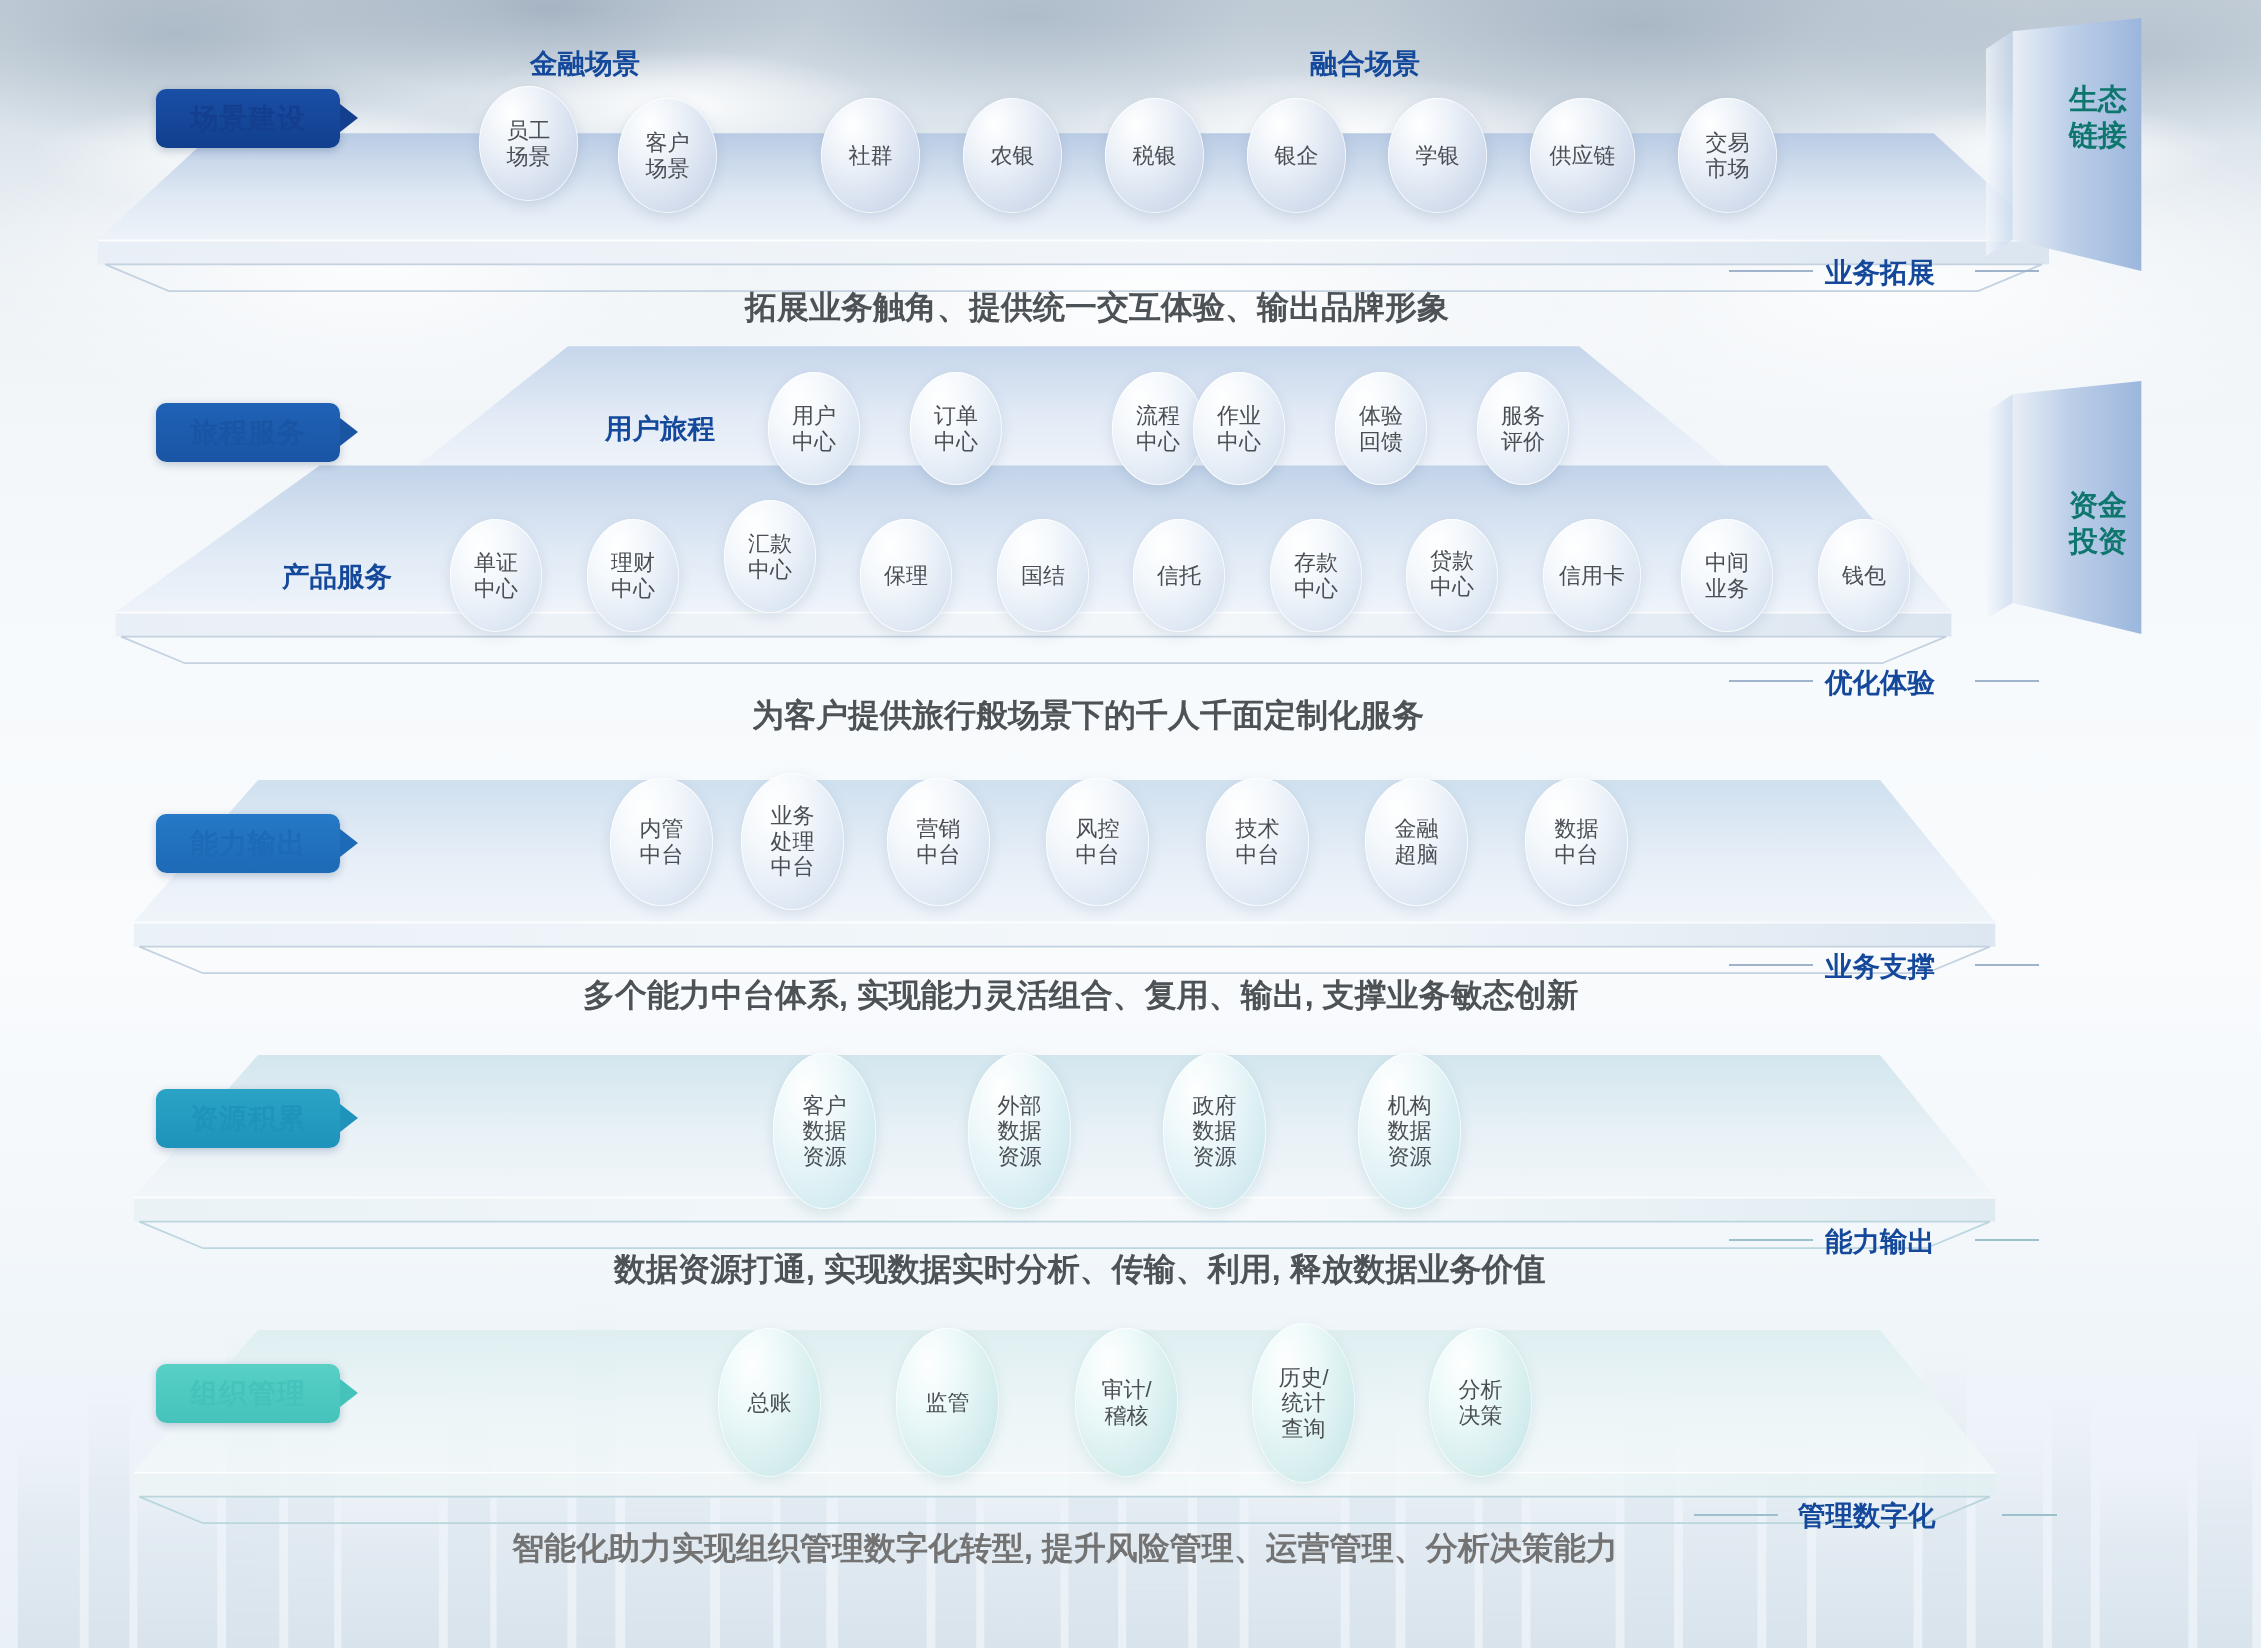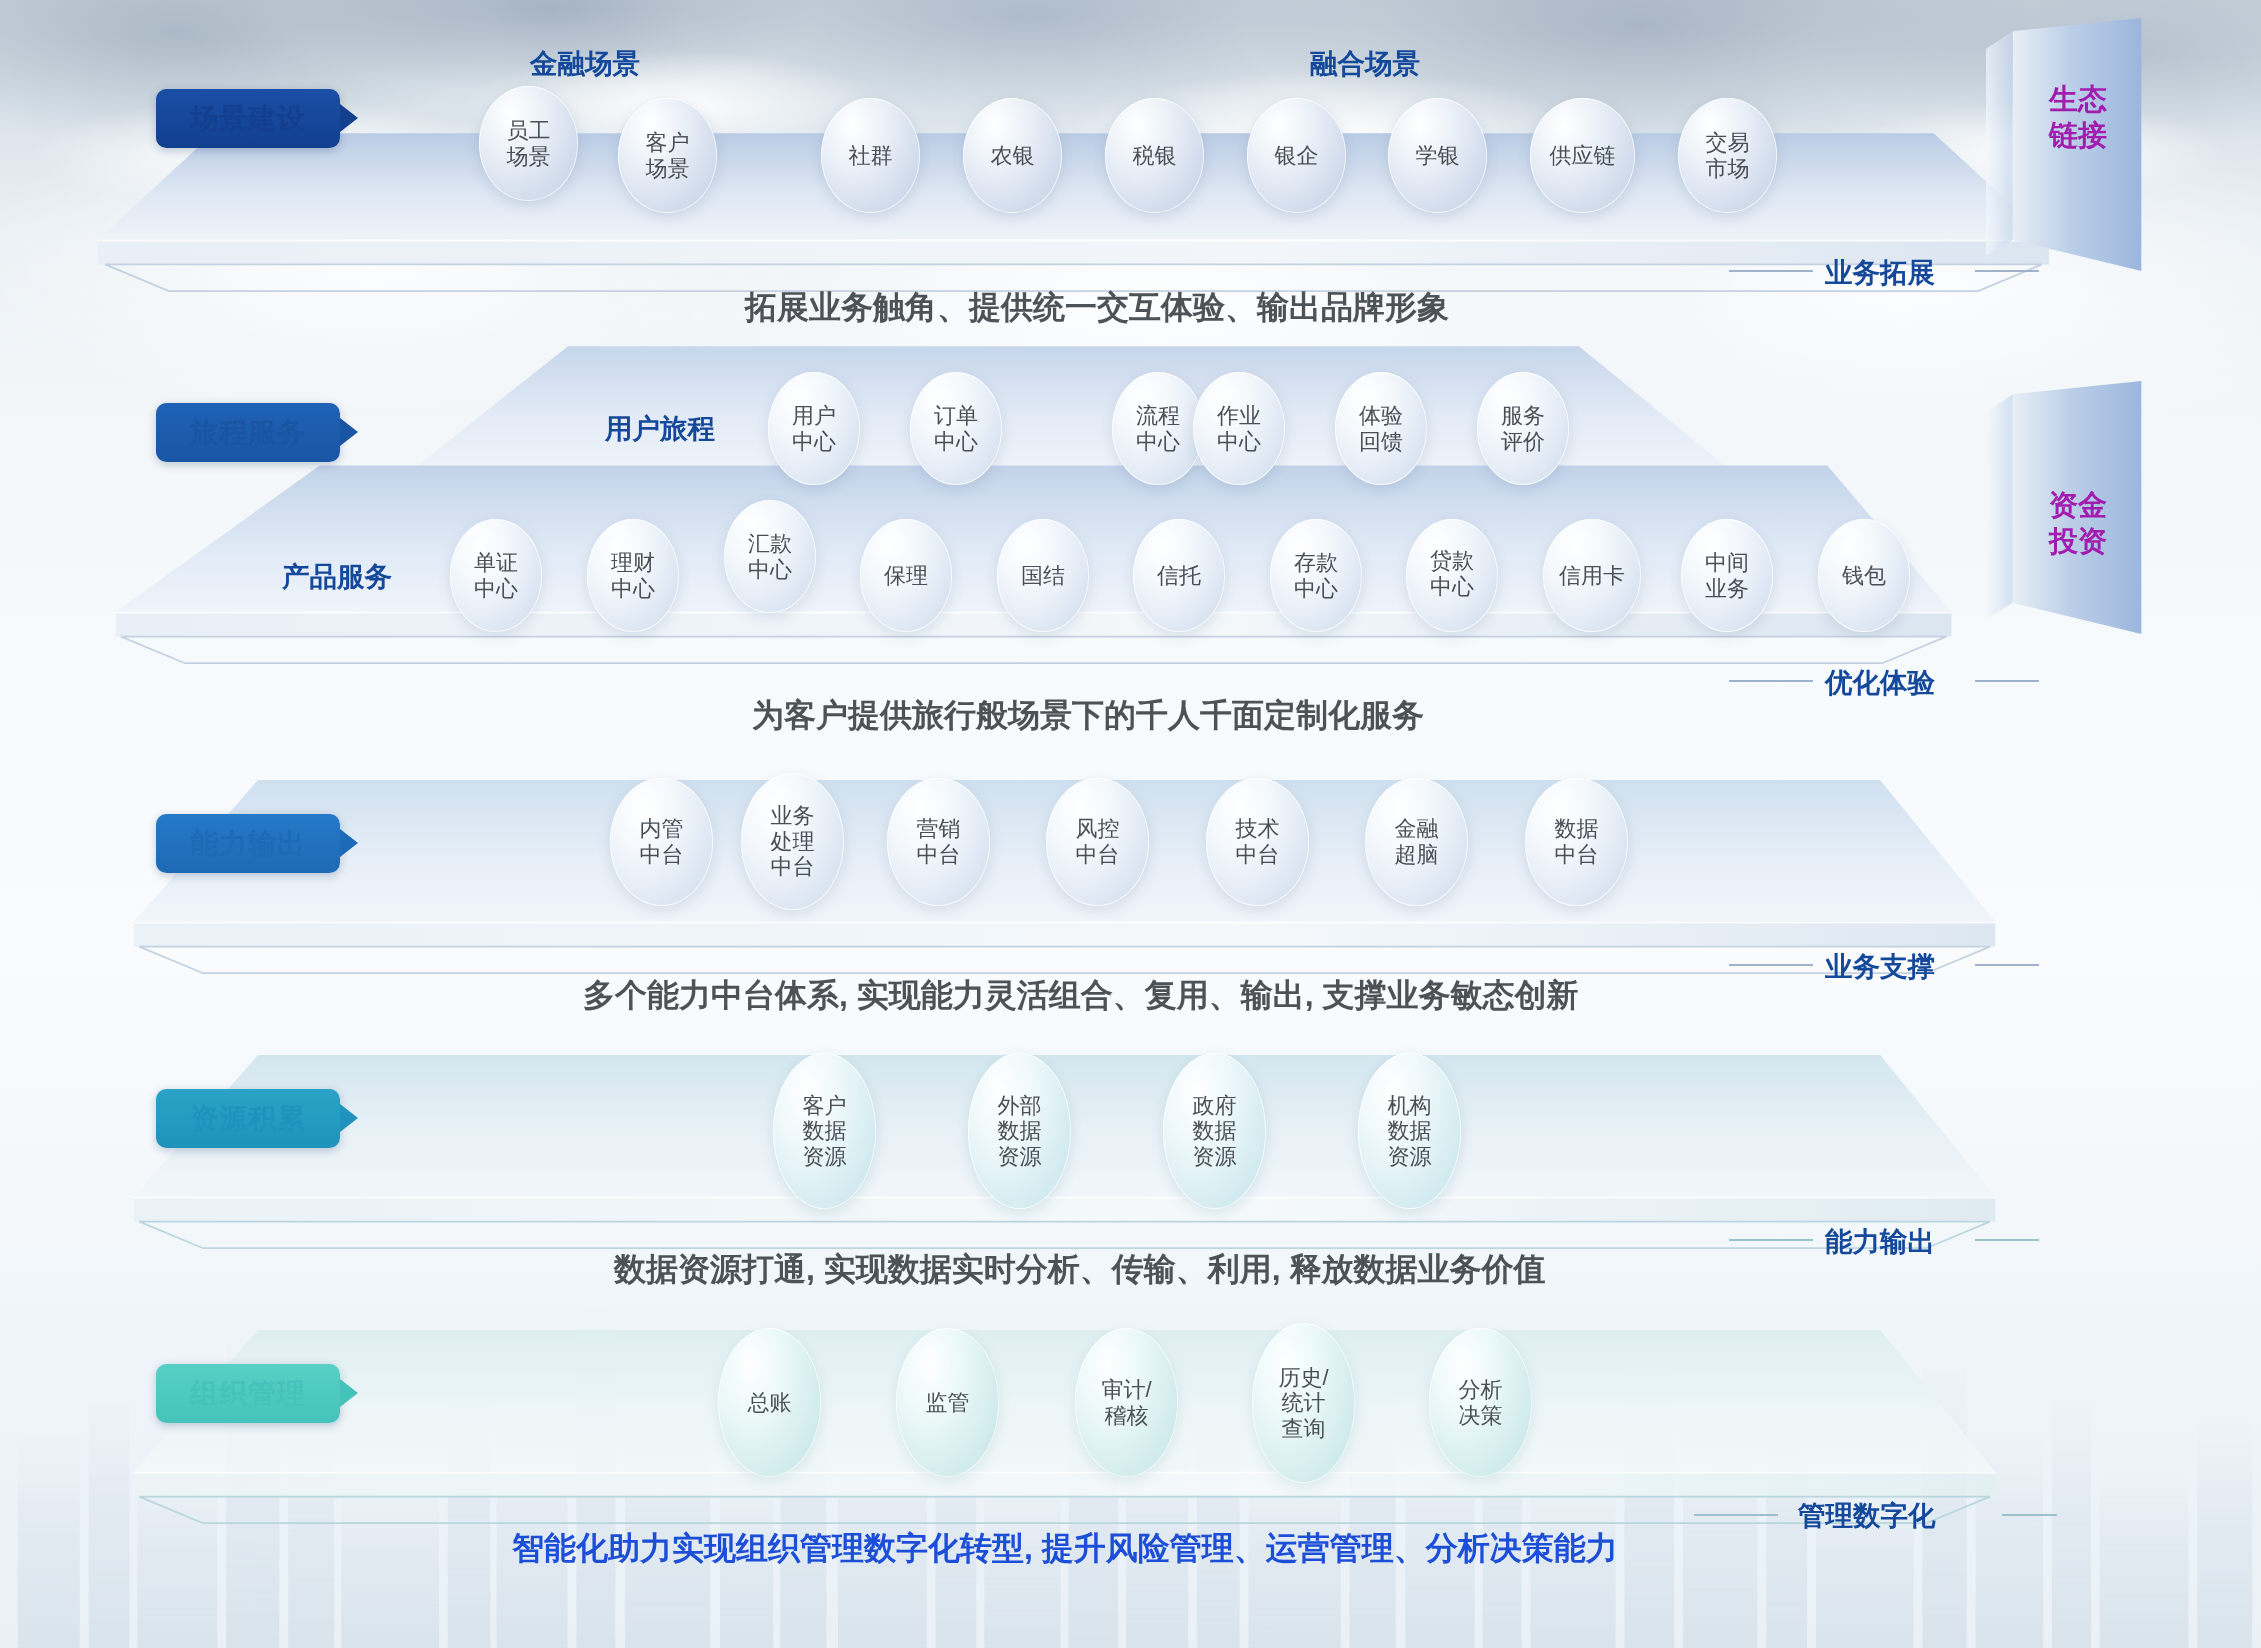--- a/index.html
+++ b/index.html
@@ -96,22 +96,22 @@
     box-shadow: 0 4.4px 12.4px rgba(60,140,145,.13), inset 0 0 0 0.9px rgba(255,255,255,.7);
   }
 
   
   .rlabel {
     position: absolute; z-index: 16;
     color: #14489b; font-weight: bold; font-size: 27.5px; white-space: nowrap;
   }
   
   .ribbon-text {
-    position: absolute; z-index: 17; color: #a21caf; font-weight: bold;
-    font-size: 29px; line-height: 1.24; text-align: center; white-space: nowrap;
+    position: absolute; z-index: 17; color: #0f766e; font-weight: bold;
+    font-size: 29px; line-height: 1.24; text-align: right; white-space: nowrap;
   }
   .divider { position:absolute; height:1.8px; z-index:11; }
 </style>
 </head>
 <body>
 
 <div class="sky"></div>
 <div class="cloud-band"></div>
 
 <svg class="city" viewBox="0 0 2551 540" preserveAspectRatio="none">
@@ -593,21 +593,21 @@
   <span>
       <div>分析</div>
       <div>决策</div>
     </span>
 </div>
 
 <div class="rlabel" style="left:1798px; top:1498px;">
   <span>管理数字化</span>
 </div>
 
-<div class="cap" style="left:512px; top:1527px; font-size:32px; color:#1d4ed8; font-weight:bold;">
+<div class="cap" style="left:512px; top:1527px; font-size:32px; color:#737373; font-weight:bold;">
   <span>智能化助力实现组织管理数字化转型, 提升风险管理、运营管理、分析决策能力</span>
 </div>
 
 <div class="divider" style="left:1729px; top:270px; width:84px; background:#9fb4cc;"></div>
 <div class="divider" style="left:1975px; top:270px; width:64px; background:#9fb4cc;"></div>
 <div class="divider" style="left:1729px; top:680px; width:84px; background:#9fb4cc;"></div>
 <div class="divider" style="left:1975px; top:680px; width:64px; background:#9fb4cc;"></div>
 <div class="divider" style="left:1729px; top:964px; width:84px; background:#9fb4cc;"></div>
 <div class="divider" style="left:1975px; top:964px; width:64px; background:#9fb4cc;"></div>
 <div class="divider" style="left:1729px; top:1239px; width:84px; background:#9bc2cc;"></div>

